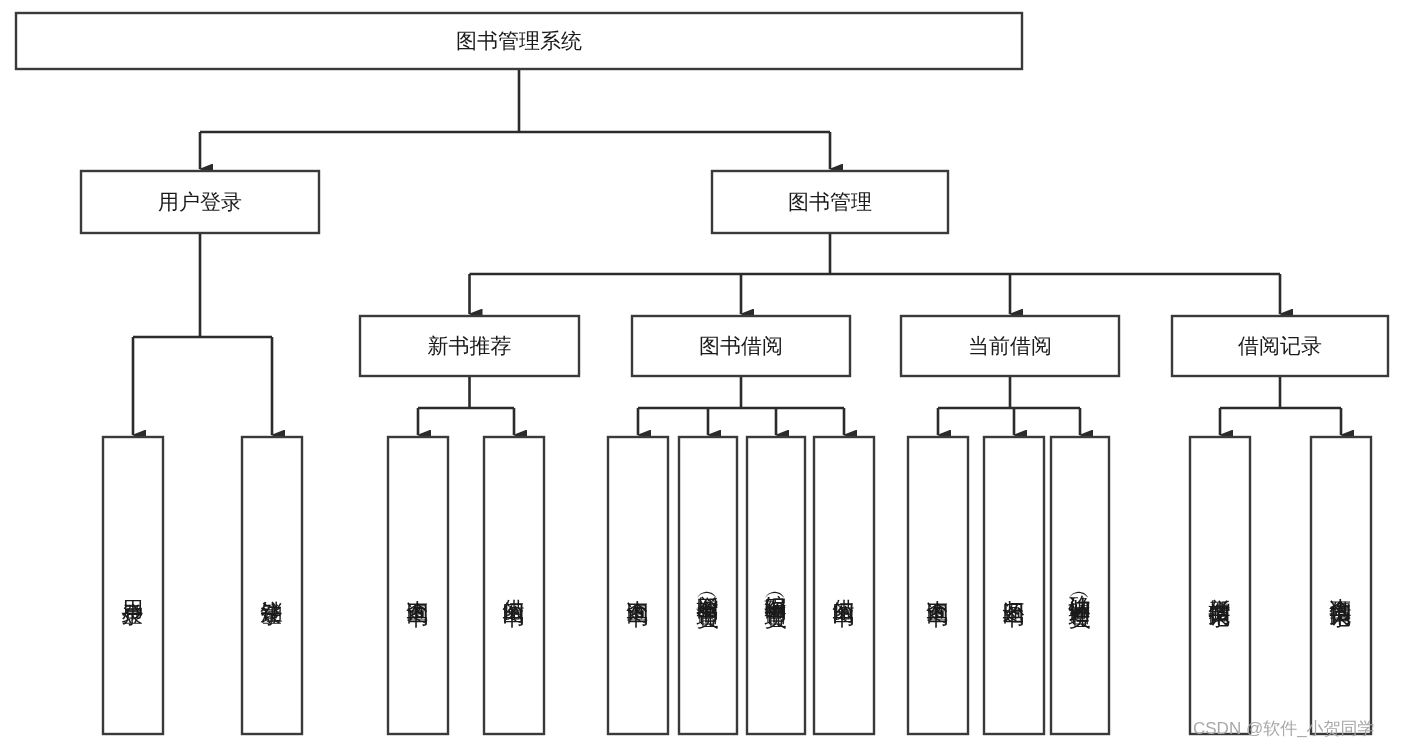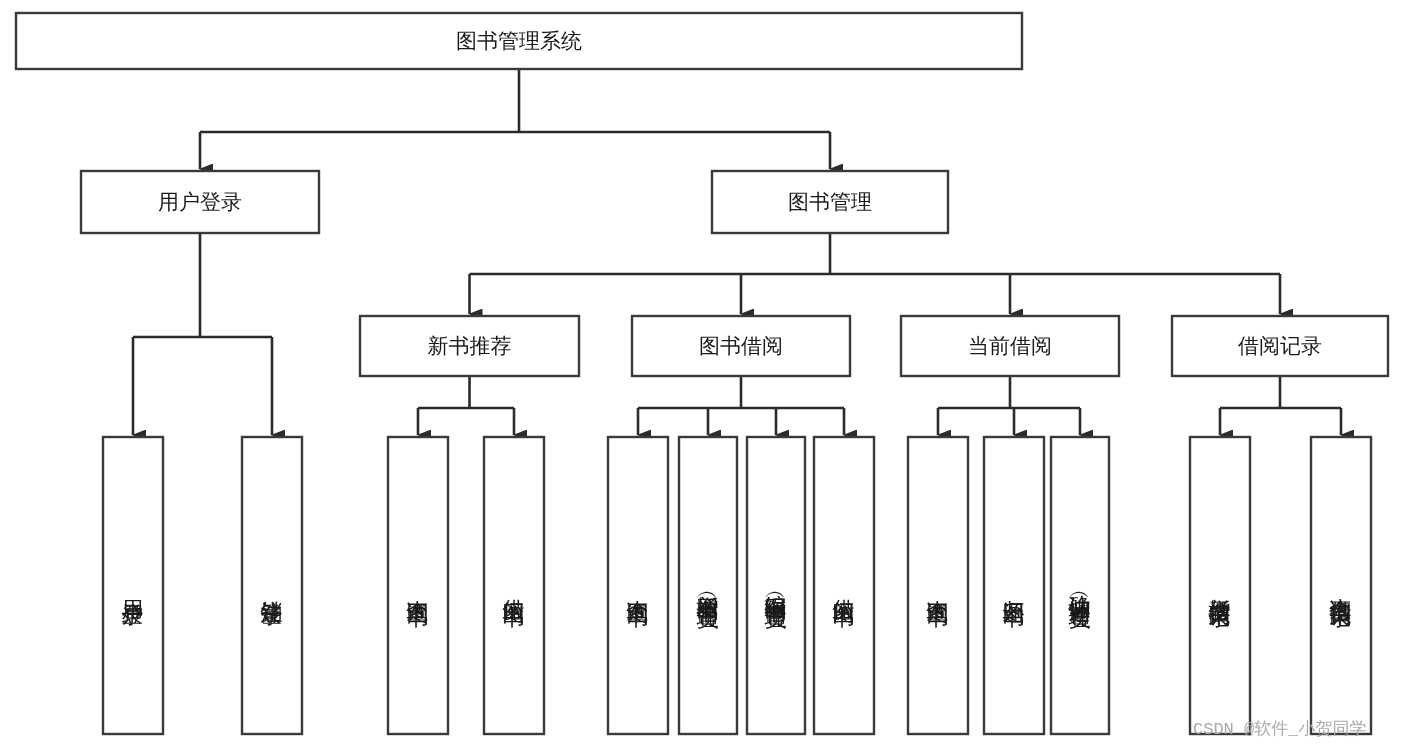--- a/index.html
+++ b/index.html
@@ -58,21 +58,21 @@
     letter-spacing: 2px;
     text-align: center;
     display: flex;
     align-items: center;
     justify-content: center;
     white-space: nowrap;
     pointer-events: none;
   }
   .watermark {
     position: absolute;
-    font-family: Liberation Mono, monospace;
+    font-family: Liberation Sans, sans-serif;
     font-size: 17px;
     color: #a8a8a8;
     white-space: nowrap;
   }
 </style>
 </head>
 <body>
 
 <div id="diagram-root">
 

